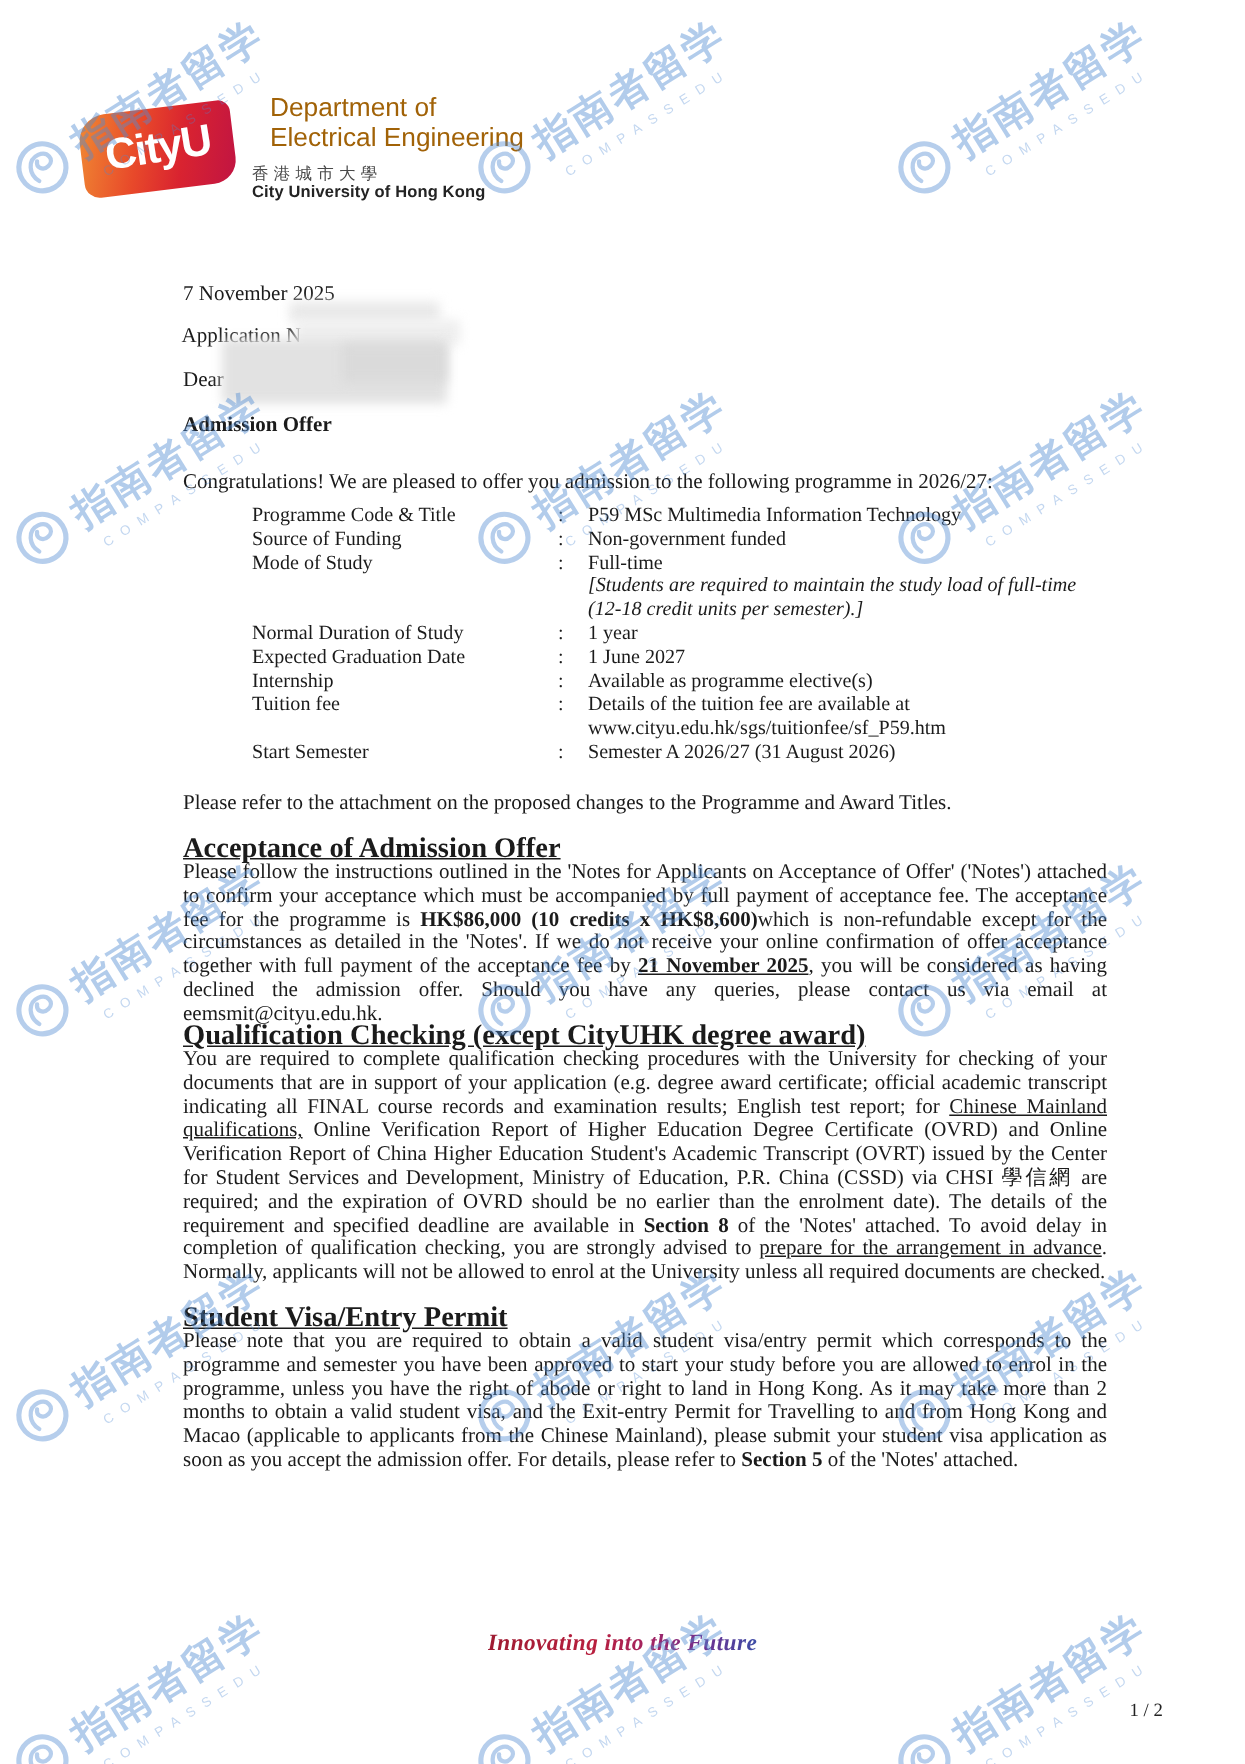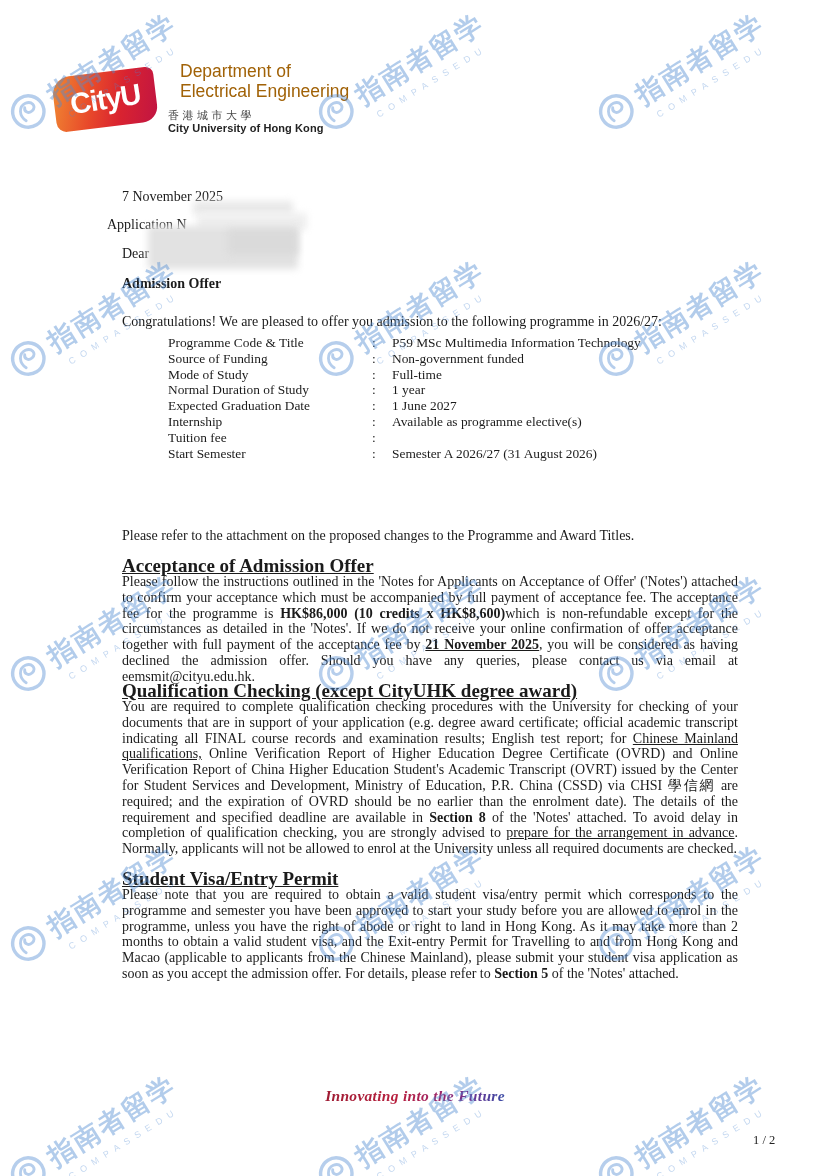--- a/index.html
+++ b/index.html
@@ -71,21 +71,21 @@
     <span class="logo-mark">CityU</span>
   </div>
   <div class="dept z1">
     <div>Department of</div>
     <div>Electrical Engineering</div>
   </div>
   <div class="cn-name z1">香港城市大學</div>
   <div class="en-name z1">City University of Hong Kong</div>
 
   <div class="abs body-text z1" style="left:122px;top:189px">7 November 2025</div>
-  <div class="abs body-text z1" style="left:107px;top:217px">Application N</div>
+  <div class="abs body-text z1" style="left:121px;top:217px">Application N</div>
   <div class="abs body-text z1" style="left:122px;top:246px">Dear</div>
 
   <div class="blur blur-a"></div>
   <div class="blur blur-a2"></div>
   <div class="blur blur-b"></div>
   <div class="blur blur-b2"></div>
 
   <div class="abs body-text bold z1" style="left:122px;top:276px">Admission Offer</div>
   <div class="abs body-text z1" style="left:122px;top:314px;width:640px">Congratulations! We are pleased to offer you admission to the following programme in 2026/27:</div>
 
@@ -101,20 +101,25 @@
     <span class="pd-colon">:</span>
     <span class="pd-value">Non-government funded</span>
   </div>
 
   <div class="pd-row">
     <span class="pd-label">Mode of Study</span>
     <span class="pd-colon">:</span>
     <span class="pd-value">Full-time</span>
   </div>
 
+  <div class="pd-row">
+    <span class="pd-label"></span>
+    <span class="pd-colon"></span>
+    <span class="pd-value italic">[Students are required to maintain the study load of full-time (12-18 credit units per semester).]</span>
+  </div>
 
   <div class="pd-row">
     <span class="pd-label">Normal Duration of Study</span>
     <span class="pd-colon">:</span>
     <span class="pd-value">1 year</span>
   </div>
 
   <div class="pd-row">
     <span class="pd-label">Expected Graduation Date</span>
     <span class="pd-colon">:</span>
@@ -123,20 +128,22 @@
 
   <div class="pd-row">
     <span class="pd-label">Internship</span>
     <span class="pd-colon">:</span>
     <span class="pd-value">Available as programme elective(s)</span>
   </div>
 
   <div class="pd-row">
     <span class="pd-label">Tuition fee</span>
     <span class="pd-colon">:</span>
+    <span class="pd-value">Details of the tuition fee are available at
+www.cityu.edu.hk/sgs/tuitionfee/sf_P59.htm</span>
   </div>
 
   <div class="pd-row">
     <span class="pd-label">Start Semester</span>
     <span class="pd-colon">:</span>
     <span class="pd-value">Semester A 2026/27 (31 August 2026)</span>
   </div>
 </div>
 
   <div class="abs body-text z1" style="left:122px;top:528px;width:640px">Please refer to the attachment on the proposed changes to the Programme and Award Titles.</div>

